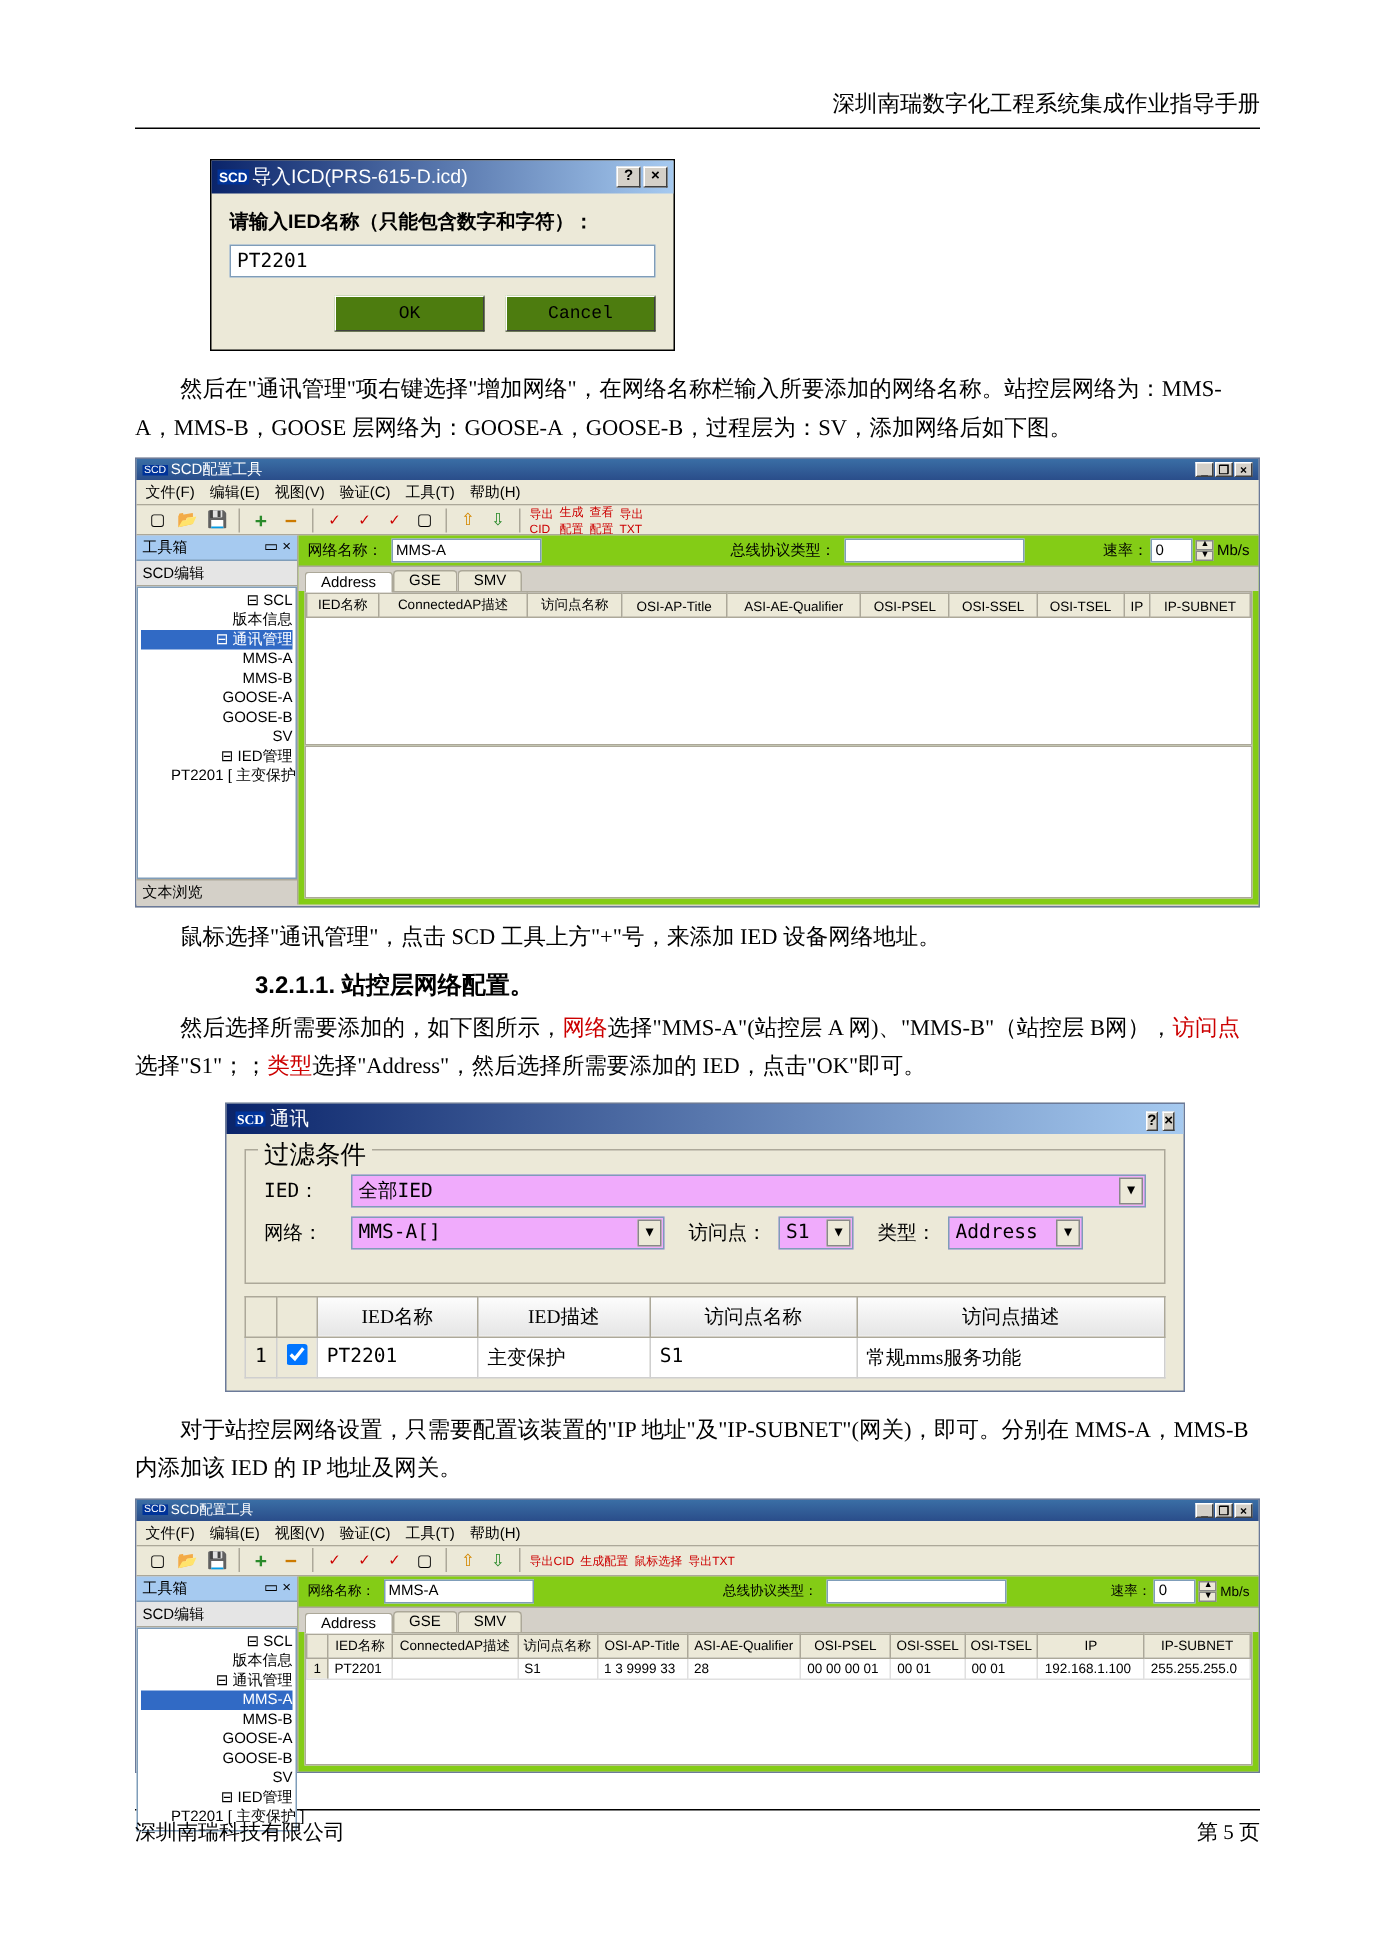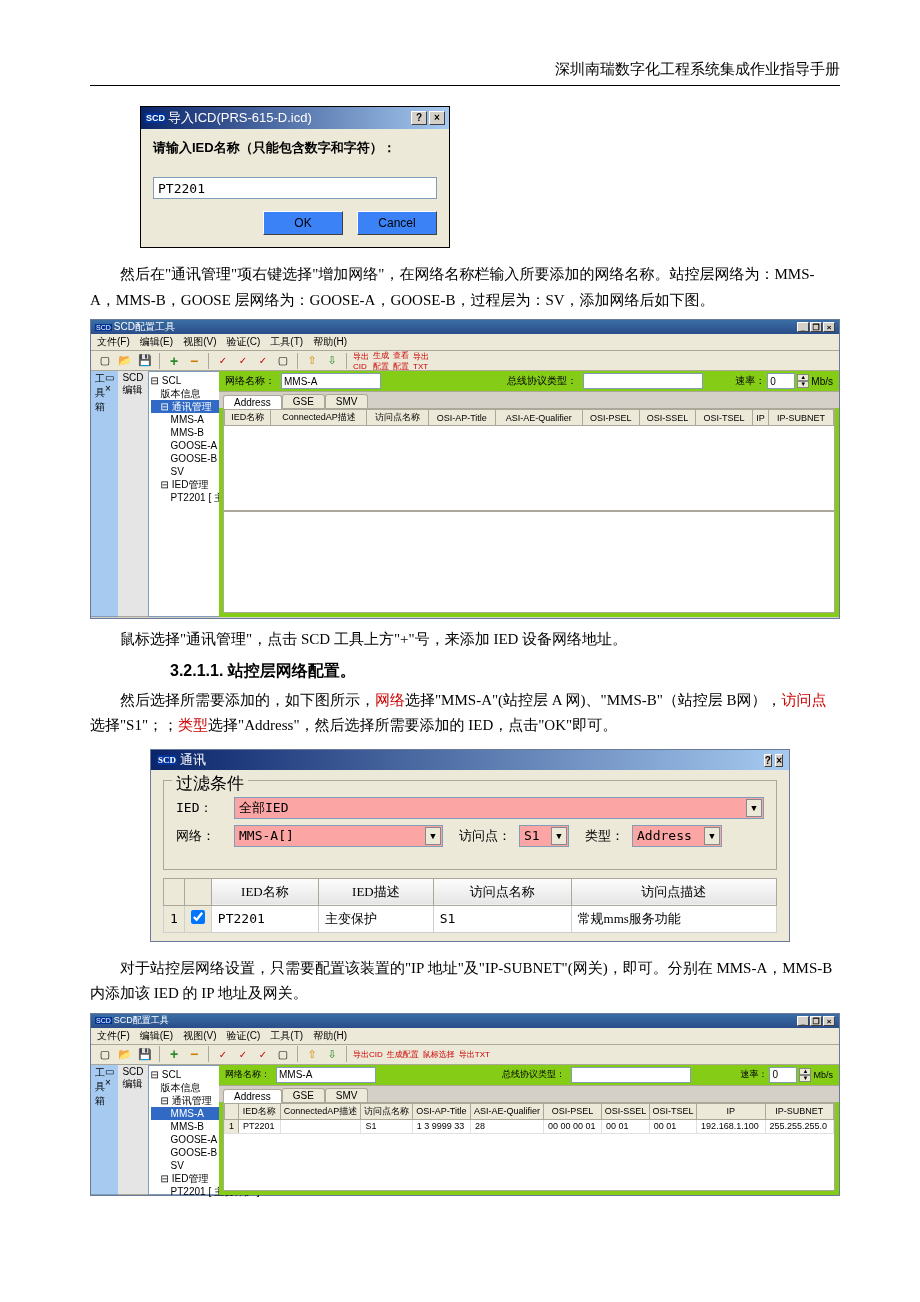--- a/index.html
+++ b/index.html
@@ -67,38 +67,38 @@
     background: #d4d0c8;
     border: 1px solid #fff;
     border-right-color: #404040;
     border-bottom-color: #404040;
     font-size: 10px; font-weight: bold;
     text-align: center; line-height: 12px;
     color: #000;
     font-family: sans-serif;
   }
   .dlg-body { padding: 10px 12px 12px; }
-  .dlg-label { font-size: 13px; font-weight: bold; margin-bottom: 20px; }
+  .dlg-label { font-size: 13px; font-weight: bold; margin-bottom: 6px; }
   .dlg-input {
     width: 100%; height: 22px;
     border: 1px solid #7f9db9;
     background: #fff;
     padding: 0 4px;
     font-size: 13px;
     font-family: monospace;
   }
   .dlg-buttons { display: flex; justify-content: flex-end; gap: 14px; margin-top: 12px; }
   .dlg-btn {
-    width: 80px; height: 24px;
-    background: #3b82f6;
+    width: 100px; height: 24px;
+    background: #4d7c0f;
     border: 1px solid #fff;
     border-right-color: #404040;
     border-bottom-color: #404040;
     font-size: 12px;
-    font-family: Liberation Sans, sans-serif;
+    font-family: Liberation Mono, monospace;
   }
 
   .app-window {
     margin: 4px 0 8px 0;
     border: 1px solid #6b7a99;
     background: #d4d0c8;
     font-size: 10px;
     font-family: "SimSun", sans-serif;
   }
   .app-window.small { font-size: 9px; }
@@ -139,42 +139,43 @@
   }
   .tb-sep { width:1px; height:16px; background:#aca899; margin:0 2px;}
   .tb-plus { color:#2a8a2a; font-weight:bold; font-size:14px;}
   .tb-minus { color:#cc7a00; font-weight:bold; font-size:14px;}
   .tb-check { color:#c00; font-size:10px;}
   .tb-txt { font-size:8px; color:#c00;}
   .tb-up { color:#d48800;}
   .tb-down { color:#2a8a2a;}
   .aw-content { display: flex; }
   .aw-side {
-    width: 128px;
+    width: 108px;
     background: #d4d0c8;
     border-right: 1px solid #aca899;
     display: flex;
-    flex-direction: row;
+    flex-direction: column;
   }
   .side-hd {
     background: #a6caf0;
     border-bottom: 1px solid #7f9db9;
     padding: 1px 4px;
     display:flex; justify-content:space-between;
     font-size: 10px;
   }
   .side-hd2 { background:#e5e5e5; border-bottom:1px solid #aca899; padding:1px 4px; font-size:10px;}
   .tree {
     background: #fff;
     border: 1px solid #7f9db9;
     margin: 0;
     flex: 1;
     padding: 2px;
     font-size: 10px;
     line-height: 1.3;
+    text-align: right;
   }
   .tree-item { white-space: nowrap; }
   .tree-item.sel { background: #316ac5; color: #fff; }
   .i1 { padding-left: 10px; }
   .i2 { padding-left: 20px; }
   .side-ft { background:#d4d0c8; padding:1px 4px; border-top:1px solid #aca899; font-size:10px;}
   .aw-main { flex: 1; background: #84cc16; display:flex; flex-direction:column;}
   .main-row1 {
     display: flex; align-items: center; gap: 6px;
     padding: 2px 6px;
@@ -240,21 +241,21 @@
   .comm-title .ttxt { display:flex; align-items:center; gap:3px;}
   .comm-title .logo { background:#003399; font-size:9px; padding:0 1px; font-weight:bold;}
   .comm-body { padding: 10px 12px 8px; }
   .fieldset { border: 1px solid #aca899; padding: 10px 12px 16px; position:relative;}
   .legend { position:absolute; top:-9px; left:8px; background:#ece9d8; padding:0 4px; font-size:17px;}
   .frow { display:flex; align-items:center; gap:8px; margin:6px 0;}
   .frow label { width:50px; font-family:monospace; }
   .frow .sel {
     height: 22px;
     border: 1px solid #7f9db9;
-    background:#fca5a5;
+    background:#f0abfc;
     padding: 0 4px;
     font-family: monospace;
     font-size: 13px;
     display:flex; align-items:center; justify-content:space-between;
   }
   .sel .arrow {
     width:16px; height:18px; background:#ece9d8;
     border:1px solid #888; display:flex; align-items:center; justify-content:center;
     font-size:9px; margin-right:-3px;
   }
@@ -602,14 +603,18 @@
               <td>192.168.1.100</td>
               <td>255.255.255.0</td>
             </tr>
           </tbody>
             </table>
         </div>
       </div>
     </div>
   </div>
 
+  <div class="footer">
+    <span>深圳南瑞科技有限公司</span>
+    <span>第 5 页</span>
+  </div>
 
 </div>
 
 </body></html>

